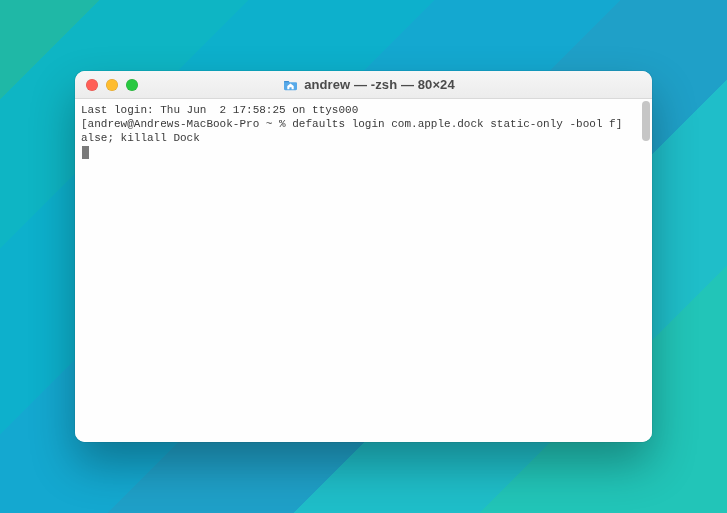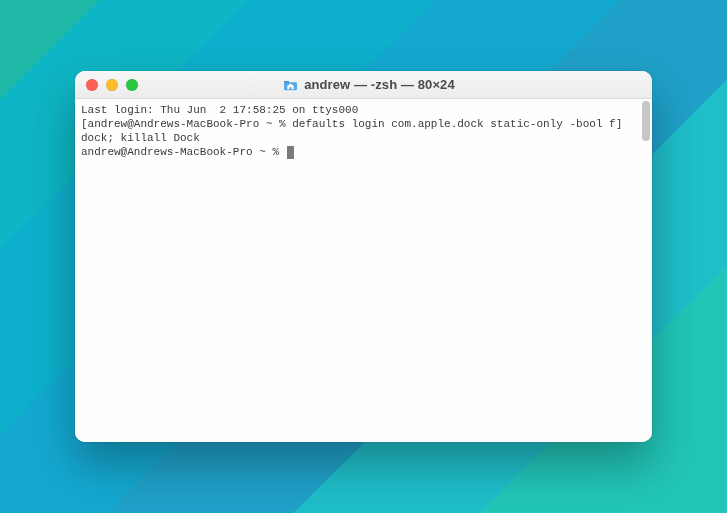--- a/index.html
+++ b/index.html
@@ -112,20 +112,20 @@
           <path d="M4.3 10.2 L4.3 7.0 L7.5 4.6 L10.7 7.0 L10.7 10.2 L8.6 10.2 L8.6 8.2 L6.4 8.2 L6.4 10.2 Z" fill="#ffffff"></path>
         </svg>
       </span>
       <span class="txt">andrew — -zsh — 80×24</span>
     </div>
   </div>
 
   <div class="term-body">
     <div class="line">Last login: Thu Jun  2 17:58:25 on ttys000</div>
     <div class="line">[andrew@Andrews-MacBook-Pro ~ % defaults login com.apple.dock static-only -bool f]</div>
-    <div class="line">dock; killall Dock</div>
+    <div class="line">alse; killall Dock</div>
     <div class="prompt-row">
-      <span>andrew@Andrews-MacBook-Pro ~ % </span><span class="cursor"></span>
+      <span class="cursor"></span>
     </div>
     <div class="scrollbar"></div>
   </div>
 
 </div>
 
 </body></html>

